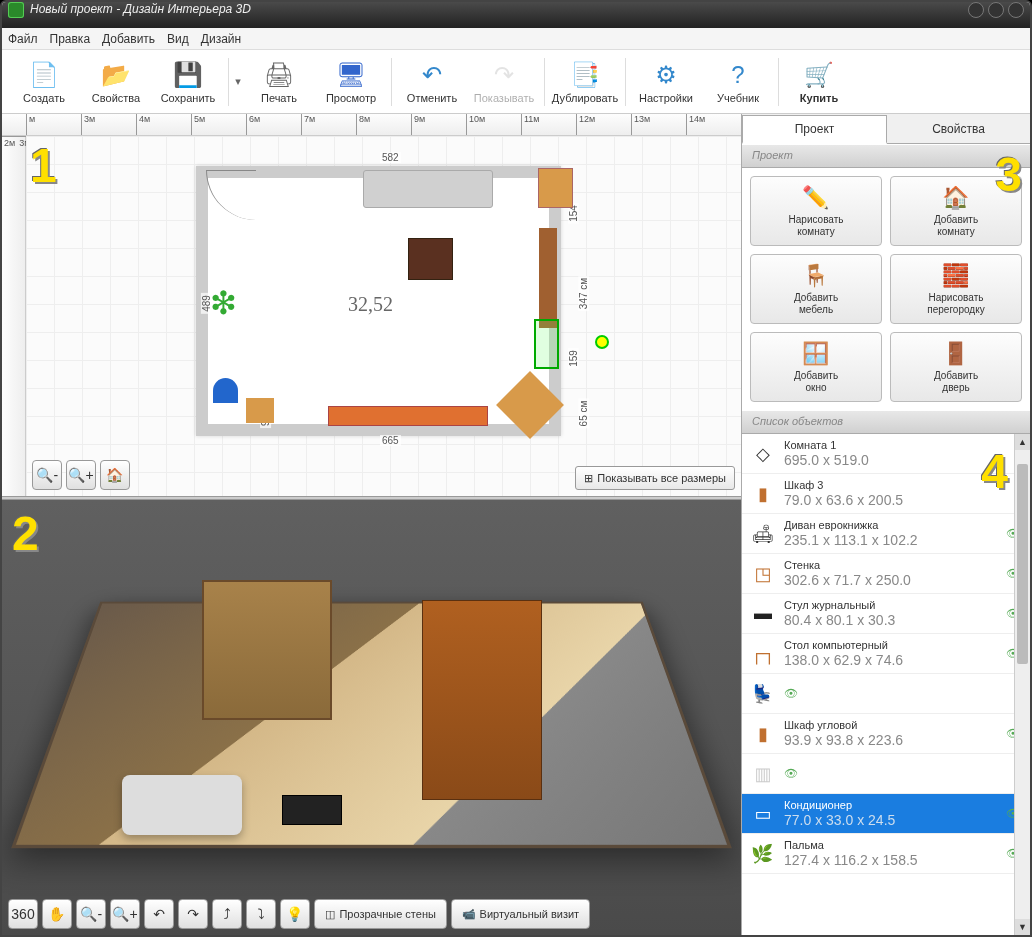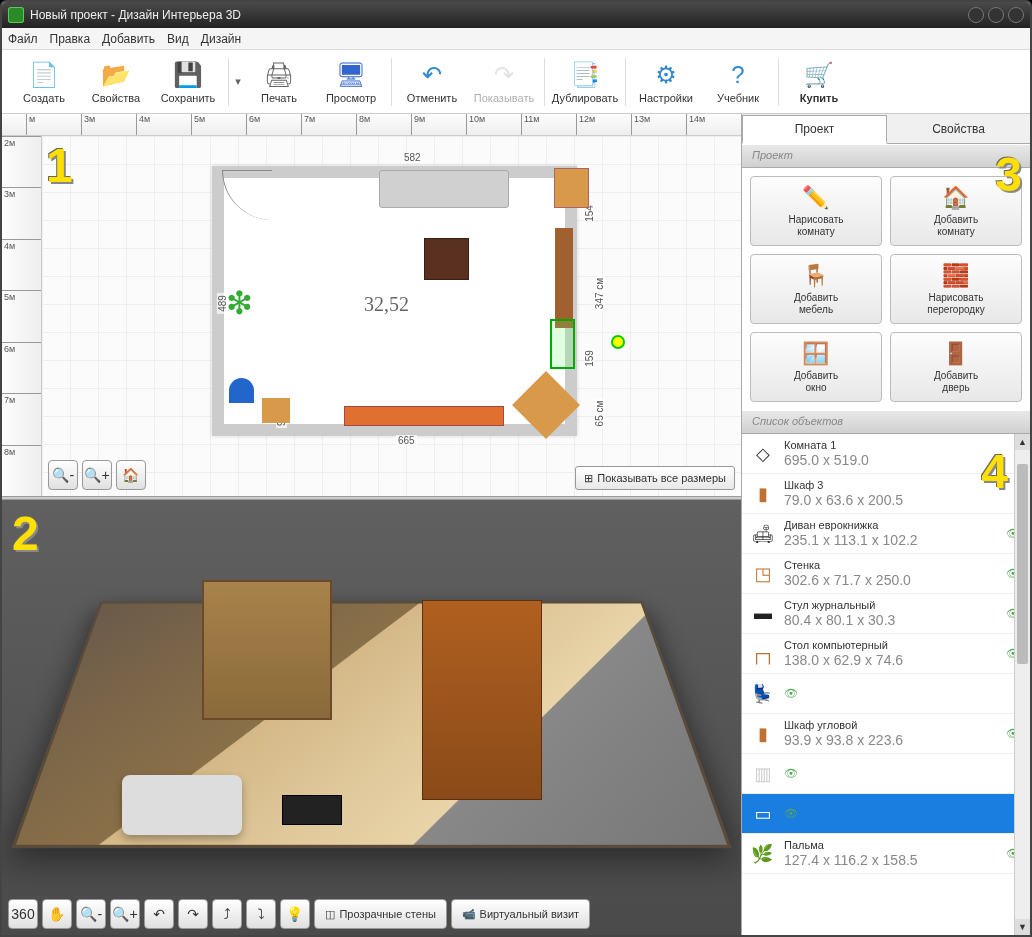--- a/index.html
+++ b/index.html
@@ -1,36 +1,36 @@
 <!DOCTYPE html>
 <html><head>
 <meta charset="utf-8">
 <style>
 * { box-sizing: border-box; margin: 0; padding: 0; }
 body { font-family: Tahoma, Arial, sans-serif; font-size: 11px; color: #333; background: #000; }
 .window { width: 1032px; height: 937px; border: 2px solid #444; border-radius: 6px 6px 0 0; overflow: hidden; position: relative; background: #fff; }
-.titlebar { height: 26px; background: linear-gradient(#4a4a4a,#222); display: flex; align-items: center; padding: 0 6px; color: #eee; font-size: 12px; }
+.titlebar { height: 26px; background: linear-gradient(#4a4a4a,#222); display: flex; align-items: flex-start; padding: 0 6px; color: #eee; font-size: 12px; font-style: italic; }
 .titlebar .app-icon { width: 16px; height: 16px; background: #2a8a2a; border-radius: 3px; margin-right: 6px; box-shadow: inset 0 0 0 1px #5c5; }
 .titlebar .controls { margin-left: auto; display: flex; gap: 4px; }
 .titlebar .controls div { width: 16px; height: 16px; background: #333; border-radius: 50%; border: 1px solid #777; }
 .menubar { height: 22px; background: #f5f5f5; display: flex; align-items: center; padding: 0 6px; gap: 12px; font-size: 12px; border-bottom: 1px solid #ddd; }
 .menubar span { cursor: default; }
 .toolbar { height: 64px; background: #fff; display: flex; align-items: center; padding: 2px 6px; border-bottom: 1px solid #ccc; }
 .tb-btn { display: flex; flex-direction: column; align-items: center; justify-content: center; width: 72px; height: 58px; font-size: 11px; cursor: pointer; border-radius: 3px; }
 .tb-icon { width: 30px; height: 30px; margin-bottom: 2px; display: flex; align-items: center; justify-content: center; font-size: 24px; }
 .tb-sep { width: 1px; height: 48px; background: #ddd; margin: 0 4px; }
 .tb-drop { width: 10px; display:flex; align-items:center; justify-content:center; color:#666; height:58px; cursor:pointer;}
 .workarea { display: flex; height: calc(100% - 26px - 22px - 64px); }
 .left { flex: 1; display: flex; flex-direction: column; border-right: 1px solid #aaa; }
 .right { width: 308px; display: flex; flex-direction: column; }
 .ruler-h { height: 22px; background: linear-gradient(#fdfdfd,#eee); position: relative; font-size: 9px; display:flex; align-items:flex-start; padding-left:24px; border-bottom:1px solid #ccc;}
 .ruler-h .tick { position: relative; width: 55px; border-left:1px solid #999; padding-left:2px; color:#555; height:100%;}
 .ruler-h .tick small{font-size:9px;}
 .plan-wrap { flex: 0 0 360px; position: relative; display:flex; }
-.ruler-v { width: 40px; background: linear-gradient(90deg,#fdfdfd,#eee); font-size:9px; display:flex; flex-direction:column; border-right:1px solid #ccc;}
+.ruler-v { width: 24px; background: linear-gradient(90deg,#fdfdfd,#eee); font-size:9px; display:flex; flex-direction:row; border-right:1px solid #ccc;}
 .ruler-v .tick { flex:1; border-top:1px solid #999; padding:1px 2px; color:#555;}
 .plan { flex:1; background: #fbfbfb; position:relative; overflow:hidden; background-image: linear-gradient(#eee 1px, transparent 1px), linear-gradient(90deg, #eee 1px, transparent 1px); background-size: 28px 28px;}
 .room { position:absolute; left:170px; top:30px; width:365px; height:270px; border:12px solid #ccc; background:#fff; box-shadow:0 0 4px rgba(0,0,0,0.15);}
 .room::before{content:''; position:absolute; inset:-12px; border:2px solid #999; background:repeating-linear-gradient(45deg,#ddd,#ddd 2px,#ccc 2px,#ccc 5px); z-index:-1;}
 .dim-label{position:absolute; font-size:10px; color:#555; background:rgba(255,255,255,0.7); padding:0 2px;}
 .area-label{position:absolute; left:140px; top:115px; font-size:20px; color:#666; font-family:Georgia,serif;}
 .furniture{position:absolute;}
 .sofa-top{left:155px; top:-8px; width:130px; height:38px; background:#d0d0d0; border:1px solid #aaa; border-radius:3px;}
 .wardrobe{left:330px; top:-10px; width:35px; height:40px; background:#d89a4a; border:1px solid #a66;}
 .table{left:200px; top:60px; width:45px; height:42px; background:#5a3020; border:1px solid #321;}
@@ -176,21 +176,21 @@
             <div class="tick">5м</div>
             <div class="tick">6м</div>
             <div class="tick">7м</div>
             <div class="tick">8м</div>
           </div>
         <div class="plan">
           <div class="num-overlay" style="left:4px; top:2px;">1</div>
           <div class="room">
             <div class="door-arc"></div>
             <div class="area-label">32,52</div>
-            <div class="dim-label" style="left:178px; top:-26px;">582</div>
+            <div class="dim-label" style="left:172px; top:-26px;">582</div>
             <div class="dim-label" style="right:-52px; top:110px; transform:rotate(-90deg);">347 см</div>
             <div class="dim-label" style="right:-35px; top:30px; transform:rotate(-90deg);">154</div>
             <div class="dim-label" style="right:-35px; bottom:60px; transform:rotate(-90deg);">159</div>
             <div class="dim-label" style="right:-50px; bottom:5px; transform:rotate(-90deg);">65 см</div>
             <div class="dim-label" style="left:-12px; top:120px; transform:rotate(-90deg);">489</div>
             <div class="dim-label" style="left:50px; bottom:-2px; transform:rotate(-90deg);">95</div>
             <div class="dim-label" style="left:172px; bottom:-22px;">665</div>
             <div class="furniture sofa-top"></div>
             <div class="furniture wardrobe"></div>
             <div class="furniture table"></div>
@@ -348,20 +348,24 @@
               <div class="dims">93.9 x 93.8 x 223.6</div>
             </div>
             <div class="eye">👁</div>
           </div>
           <div class="obj-row">
             <div class="obj-icon" style="color: rgb(204, 204, 204);">▥</div>
             <div class="eye">👁</div>
           </div>
           <div class="obj-row sel">
             <div class="obj-icon">▭</div>
+            <div class="obj-text">
+              <div>Кондиционер</div>
+              <div class="dims">77.0 x 33.0 x 24.5</div>
+            </div>
             <div class="eye">👁</div>
           </div>
           <div class="obj-row">
             <div class="obj-icon">🌿</div>
             <div class="obj-text">
               <div>Пальма</div>
               <div class="dims">127.4 x 116.2 x 158.5</div>
             </div>
             <div class="eye">👁</div>
           </div>

